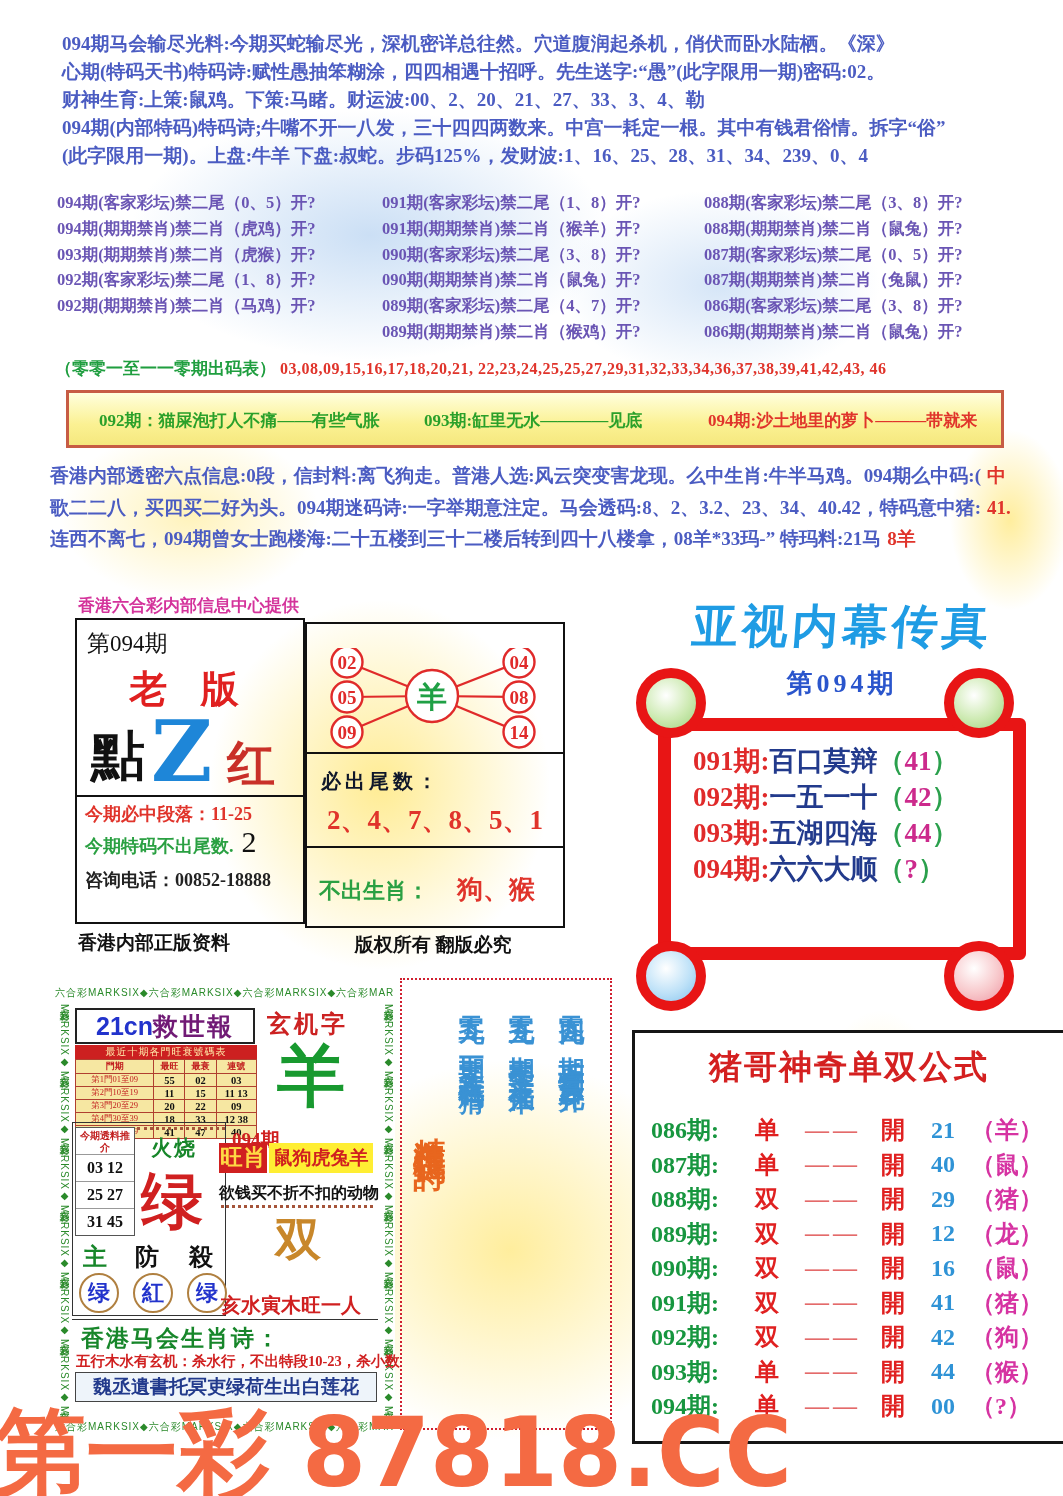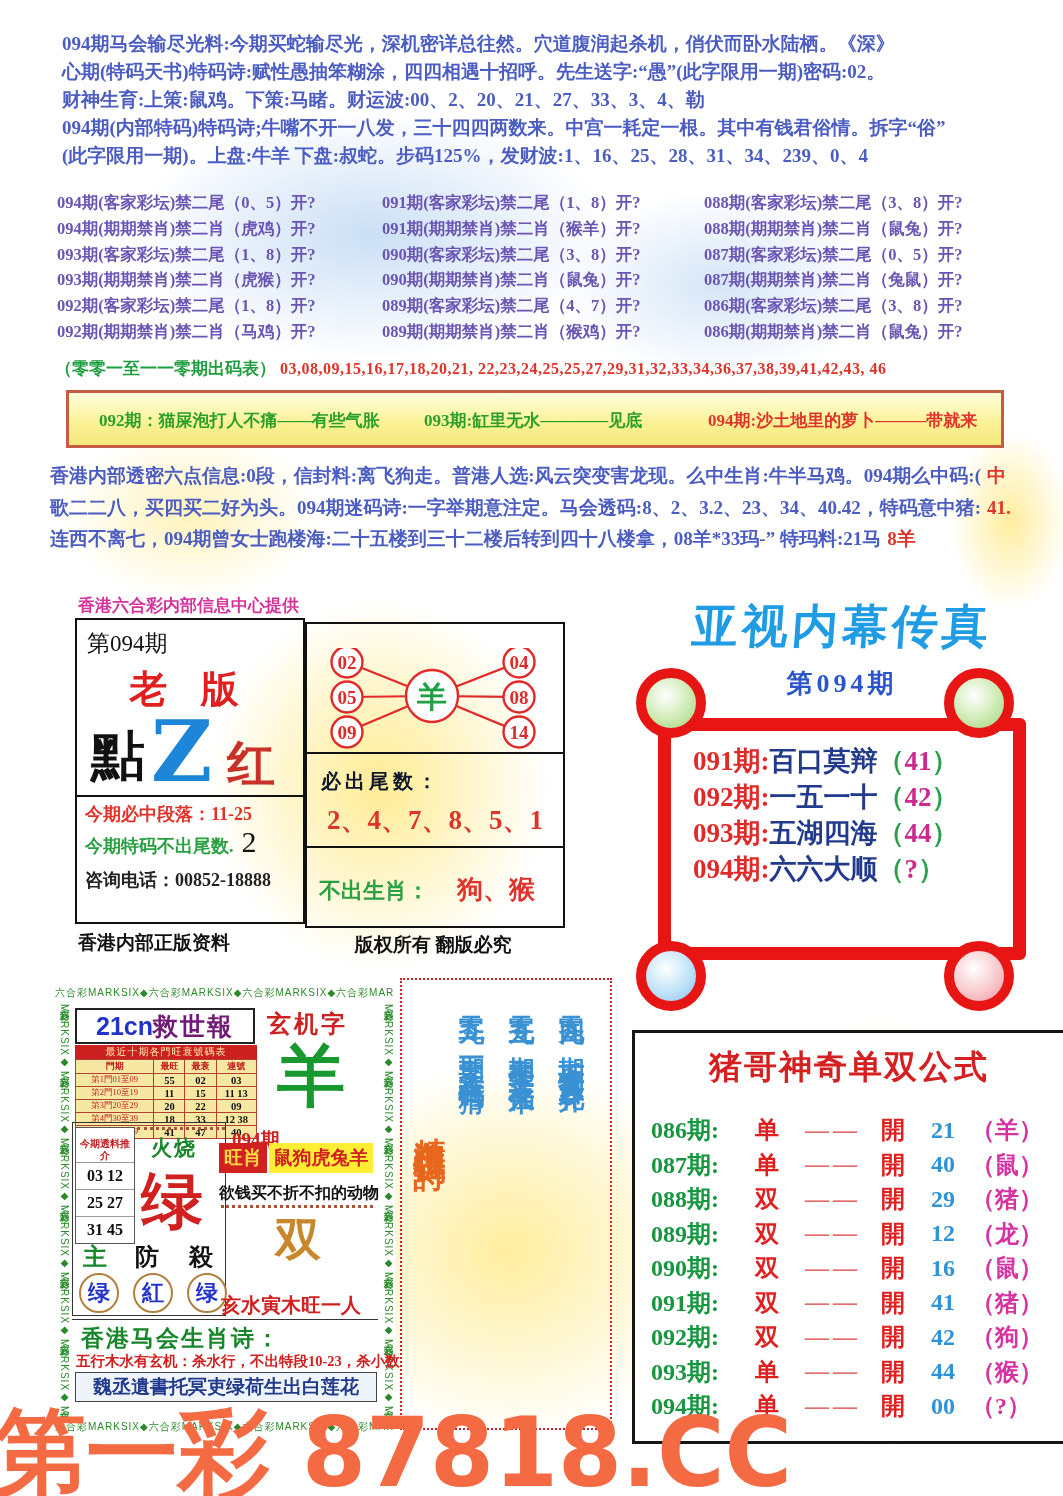--- a/index.html
+++ b/index.html
@@ -97,34 +97,34 @@
   #jsb .xj-char{position:absolute;left:206px;top:30px;color:#18992f;font-size:68px;font-weight:bold;}
   #jsb .wtable{position:absolute;left:4px;top:44px;width:182px;}
   #jsb .wt-head{background:#cc2020;color:#ffe9a8;font-size:10px;height:14px;line-height:14px;text-align:center;letter-spacing:1px;white-space:nowrap;overflow:hidden;}
   #jsb table{border-collapse:collapse;width:182px;background:#f6e7a2;}
   #jsb td,#jsb th{border:1px solid #b04030;padding:0;height:12px;text-align:center;}
   #jsb th{color:#c22020;font-size:9px;font-weight:bold;}
   #jsb .g{color:#c22020;font-size:8.5px;white-space:nowrap;}
   #jsb .n{color:#111;font-size:10.5px;font-weight:bold;white-space:nowrap;}
   #jsb .subbox{position:absolute;left:1px;top:121px;width:152px;height:192px;border:1.5px solid #333;}
   #jsb .tuijie{position:absolute;left:4px;top:126px;width:58px;border:1px solid #555;background:#fff;}
-  #jsb .tuijie .tlab{color:#c22020;font-size:10px;text-align:center;line-height:12px;padding-top:10px;font-weight:bold;}
+  #jsb .tuijie .tlab{color:#c22020;font-size:10px;text-align:center;line-height:12px;padding-top:2px;font-weight:bold;}
   #jsb .tuijie .tnum{color:#111;font-size:16px;font-weight:bold;text-align:center;height:26px;line-height:26px;border-top:1px solid #999;}
   #jsb .garland{position:absolute;border-top:3px dotted #a5543a;height:0;}
   #jsb .huoshao{position:absolute;left:80px;top:133px;color:#17862a;font-size:21px;font-weight:bold;letter-spacing:2px;}
   #jsb .lv{position:absolute;left:70px;top:158px;color:#d02020;font-size:62px;font-weight:bold;}
   #jsb .zhu{position:absolute;left:12px;top:240px;color:#17862a;font-size:24px;font-weight:bold;}
   #jsb .fang{position:absolute;left:64px;top:240px;color:#111;font-size:24px;font-weight:bold;}
   #jsb .sha{position:absolute;left:118px;top:240px;color:#111;font-size:24px;font-weight:bold;}
   #jsb .lcircle{position:absolute;top:272px;width:36px;height:36px;border:2px solid #b08040;border-radius:50%;
      color:#2233cc;font-size:22px;font-weight:bold;text-align:center;line-height:36px;}
   #jsb .c0{left:8px;} #jsb .c1{left:62px;} #jsb .c2{left:116px;}
   #jsb .issue094{position:absolute;left:161px;top:126px;color:#d02020;font-size:19px;font-weight:bold;}
   #jsb .wx-label{position:absolute;left:148px;top:142px;width:48px;height:30px;background:#d02020;color:#ffd944;
-     font-size:19px;font-weight:bold;text-align:center;line-height:30px;}
+     font-size:23px;font-weight:bold;text-align:center;line-height:30px;}
   #jsb .wx-val{position:absolute;left:198px;top:142px;width:104px;height:30px;background:#ffee33;color:#d02020;
      font-size:19px;font-weight:bold;text-align:center;line-height:30px;white-space:nowrap;}
   #jsb .yuqian{position:absolute;left:148px;top:182px;width:160px;color:#111;font-size:16px;font-weight:bold;white-space:nowrap;}
   #jsb .shuang{position:absolute;left:204px;top:208px;color:#c8872a;font-size:46px;font-weight:bold;}
   #jsb .haishui{position:absolute;left:150px;top:291px;color:#d02020;font-size:20px;font-weight:bold;white-space:nowrap;}
   #jsb .sxdiv{position:absolute;left:1px;right:1px;top:318px;border-top:1.5px solid #333;}
   #jsb .poem-label{position:absolute;left:10px;top:322px;color:#17862a;font-size:23px;font-weight:bold;letter-spacing:2px;}
   #jsb .wuxing{position:absolute;left:5px;top:351px;color:#d02020;font-size:14.5px;font-weight:bold;white-space:nowrap;}
   #jsb .poembox{position:absolute;left:4px;top:371px;width:300px;height:28px;border:1.5px solid #444;background:#eef4fa;
      color:#223a8c;font-size:19px;font-weight:bold;text-align:center;line-height:28px;white-space:nowrap;}
@@ -171,21 +171,20 @@
     <div class="note-line">094期马会输尽光料:今期买蛇输尽光，深机密详总往然。穴道腹润起杀机，俏伏而卧水陆栖。《深》</div>
     <div class="note-line">心期(特码天书)特码诗:赋性愚抽笨糊涂，四四相遇十招呼。先生送字:“愚”(此字限用一期)密码:02。</div>
     <div class="note-line">财神生育:上策:鼠鸡。下策:马睹。财运波:00、2、20、21、27、33、3、4、勒</div>
     <div class="note-line">094期(内部特码)特码诗;牛嘴不开一八发，三十四四两数来。中宫一耗定一根。其中有钱君俗情。拆字“俗”</div>
     <div class="note-line">(此字限用一期)。上盘:牛羊 下盘:叔蛇。步码125%，发财波:1、16、25、28、31、34、239、0、4</div>
   </div>
 
   <div class="ban-col bc0 layer">
     <div class="ban-line">094期(客家彩坛)禁二尾（0、5）开?</div>
     <div class="ban-line">094期(期期禁肖)禁二肖（虎鸡）开?</div>
-    <div class="ban-line">093期(客家彩坛)禁二尾（1、8）开?</div>
     <div class="ban-line">093期(期期禁肖)禁二肖（虎猴）开?</div>
     <div class="ban-line">092期(客家彩坛)禁二尾（1、8）开?</div>
     <div class="ban-line">092期(期期禁肖)禁二肖（马鸡）开?</div>
   </div>
   <div class="ban-col bc1 layer">
     <div class="ban-line">091期(客家彩坛)禁二尾（1、8）开?</div>
     <div class="ban-line">091期(期期禁肖)禁二肖（猴羊）开?</div>
     <div class="ban-line">090期(客家彩坛)禁二尾（3、8）开?</div>
     <div class="ban-line">090期(期期禁肖)禁二肖（鼠兔）开?</div>
     <div class="ban-line">089期(客家彩坛)禁二尾（4、7）开?</div>

